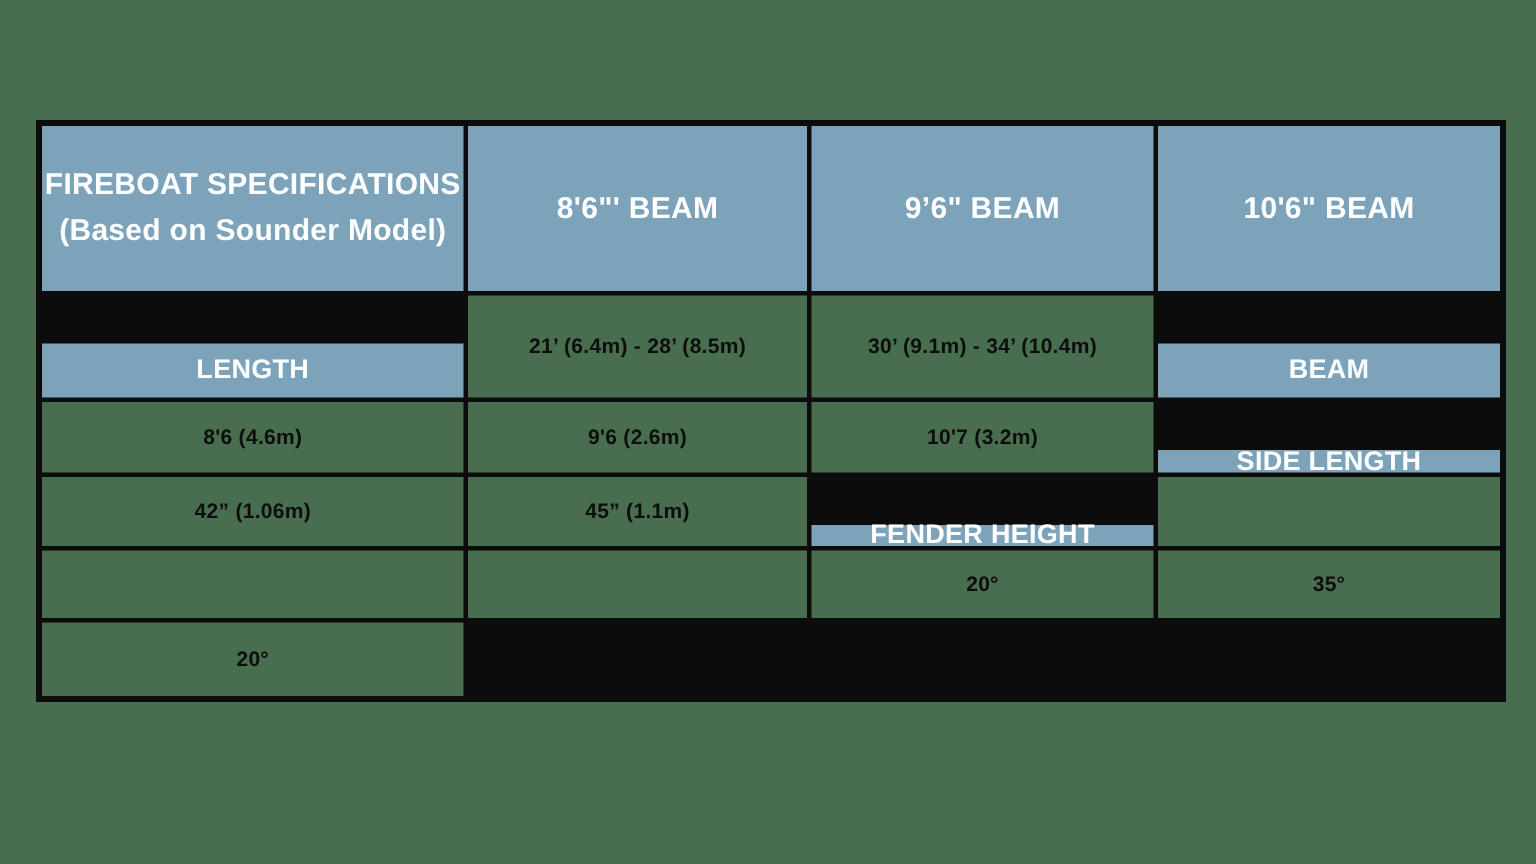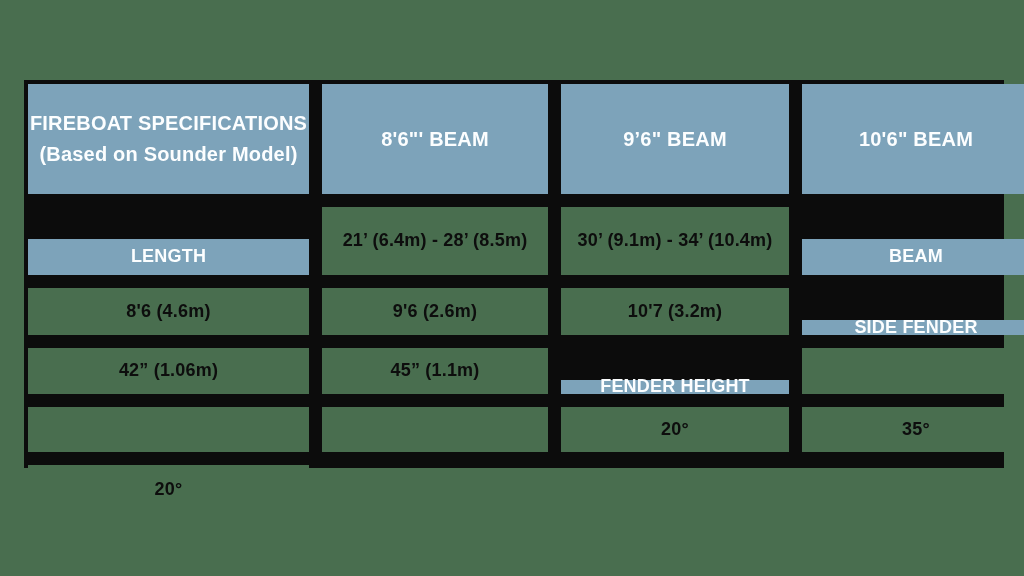--- a/index.html
+++ b/index.html
@@ -17,21 +17,21 @@
     left: 24px;
     top: 80px;
     width: 980px;
     height: 388px;
     box-sizing: border-box;
     background: #0c0c0c;
     padding: 4px;
     display: grid;
     grid-template-columns: 281px 226px 228px 228px;
     grid-template-rows: 110px 68px 47px 46px 45px 49px;
-    gap: 13px;
+    gap: 3px;
   }
 
   .cell {
     display: flex;
     flex-direction: column;
     align-items: center;
     justify-content: center;
     text-align: center;
     line-height: 1.55;
     font-weight: bold;
@@ -44,21 +44,21 @@
   }
 
   .cell.green {
     background: #496e4f;
     color: #0d0d0d;
   }
 
   .title-cell { font-size: 20px; }
   .col-header { font-size: 20px; }
   .row-label  { font-size: 18px; margin-top: 32px; }
-  .data-cell  { font-size: 18px; }
+  .data-cell  { font-size: 14px; }
 </style>
 </head>
 <body>
 
 <div class="spec-table">
 
   <div class="cell blue title-cell">
     <span>FIREBOAT SPECIFICATIONS</span>
     <span>(Based on Sounder Model)</span>
   </div>
@@ -89,21 +89,21 @@
     <span>8'6 (4.6m)</span>
   </div>
   <div class="cell green data-cell">
     <span>9'6 (2.6m)</span>
   </div>
   <div class="cell green data-cell">
     <span>10'7 (3.2m)</span>
   </div>
 
   <div class="cell blue row-label">
-    <span>SIDE FENDER</span>
+    <span>SIDE LENGTH</span>
   </div>
   <div class="cell green data-cell">
     <span>42” (1.06m)</span>
   </div>
   <div class="cell green data-cell">
     <span>45” (1.1m)</span>
   </div>
 
   <div class="cell blue row-label">
     <span>FENDER HEIGHT</span>

